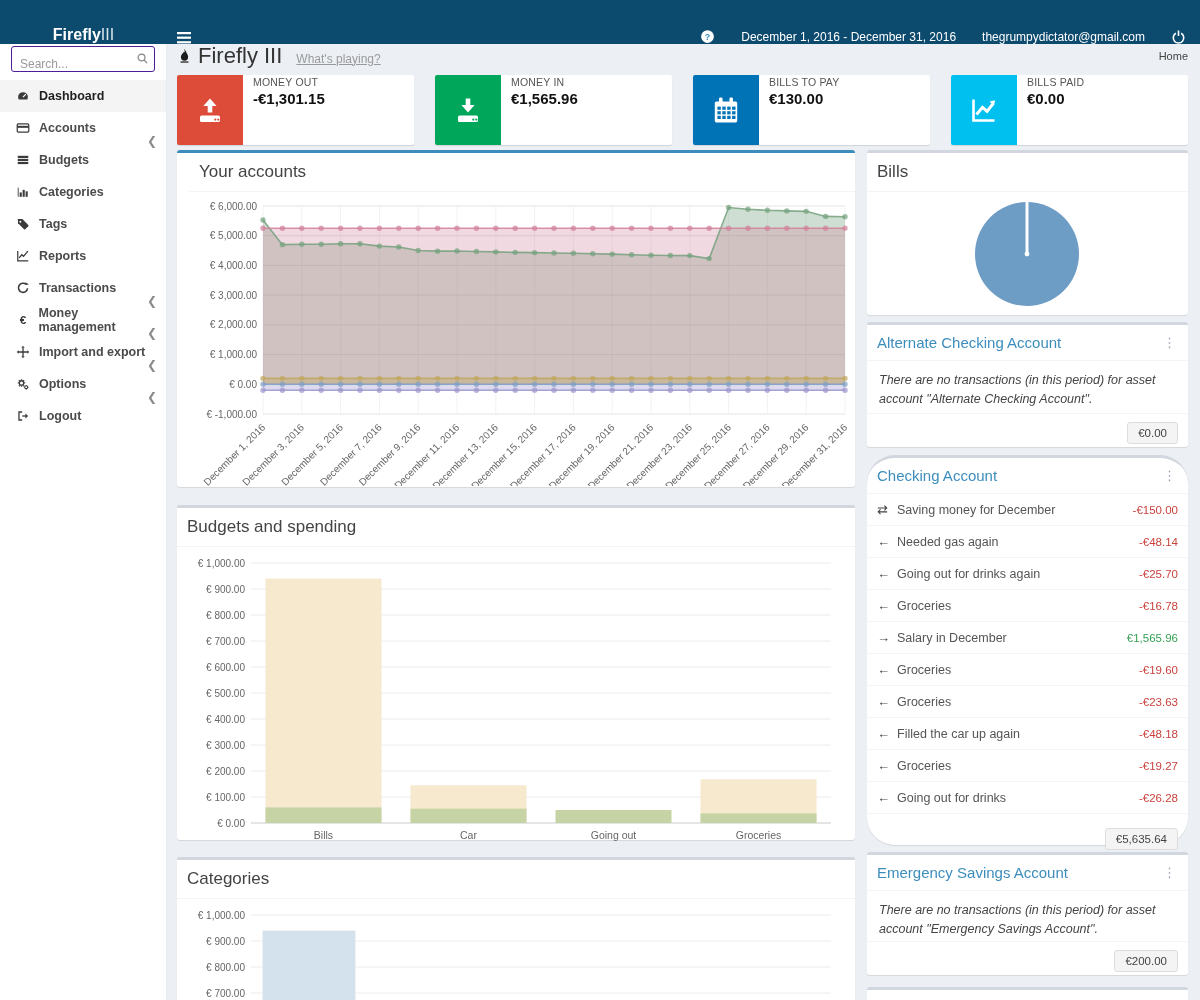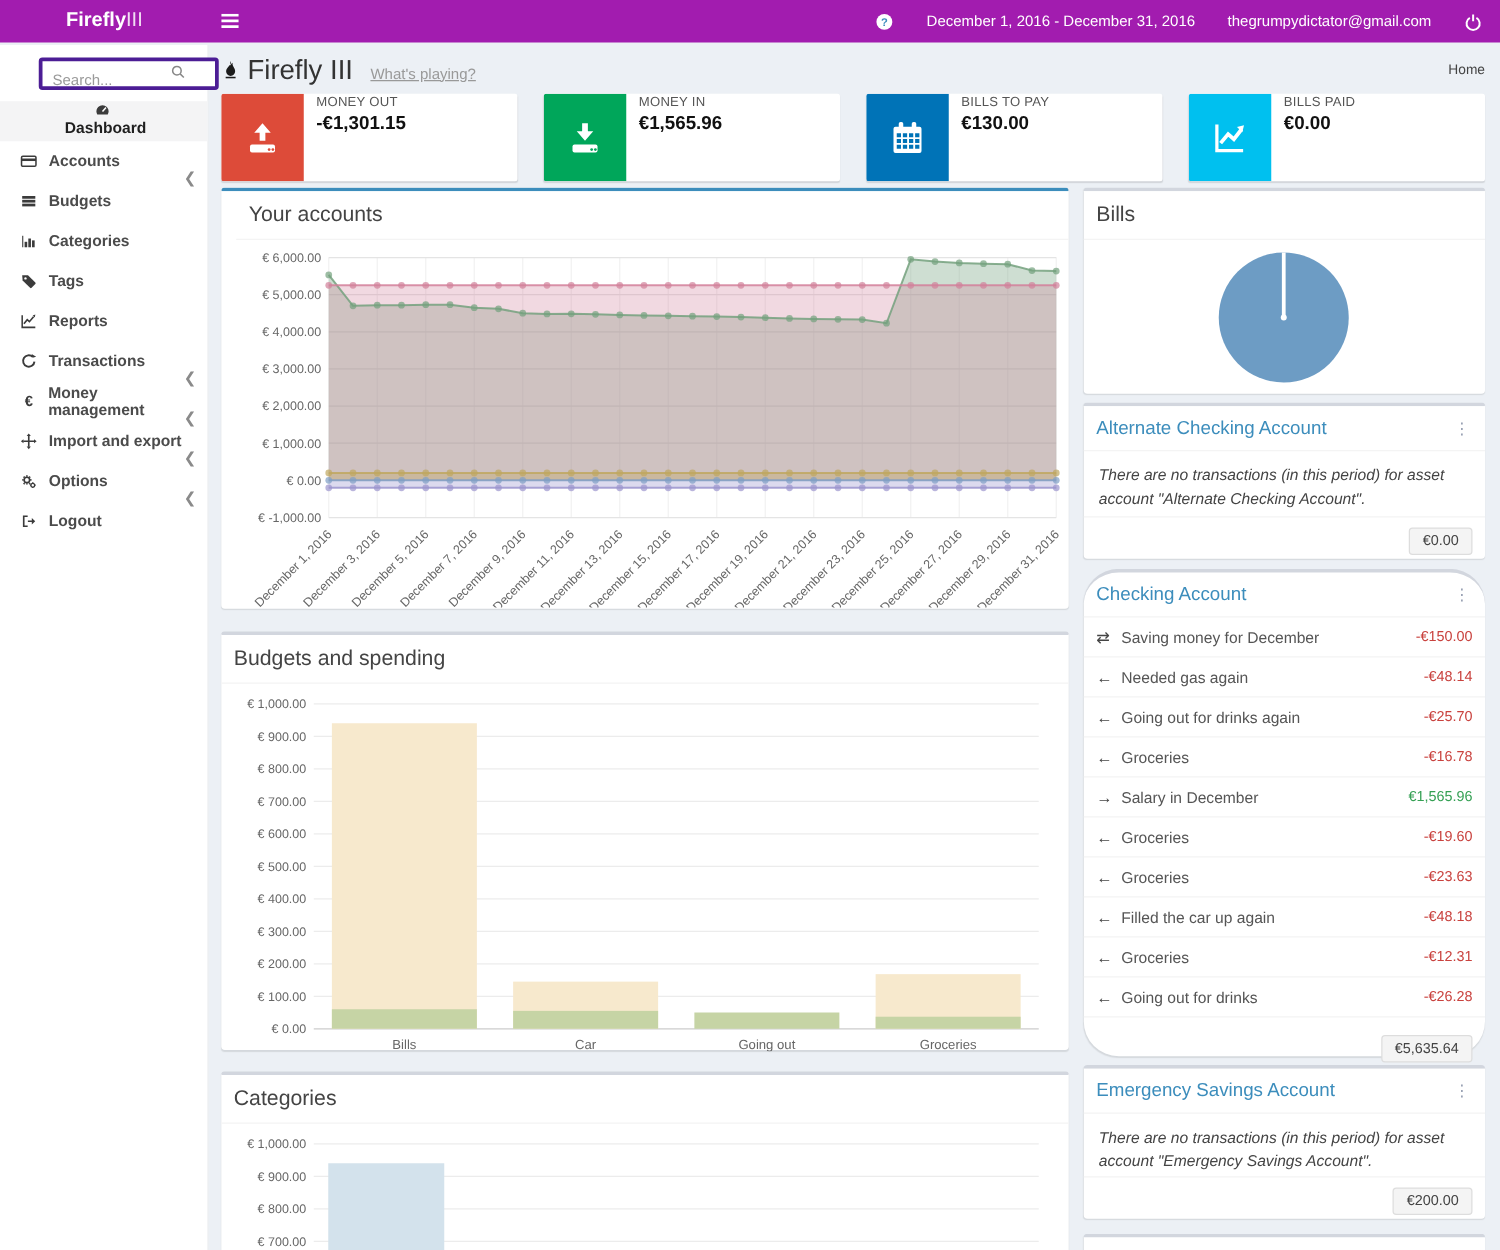--- a/index.html
+++ b/index.html
@@ -1,40 +1,40 @@
 <!DOCTYPE html>
 <html><head>
 <meta charset="utf-8">
 <style>
   * { margin:0; padding:0; box-sizing:border-box; }
   html,body { width:1200px; height:1000px; overflow:hidden; background:#ecf0f5;
     font-family:"Liberation Sans", sans-serif; }
 
   
-  #navbar { position:absolute; left:0; top:0; width:1200px; height:34px; background:#a21caf;
-    display:flex; align-items:center; color:#fff; z-index:10; }
+  #navbar { position:absolute; left:0; top:0; width:1200px; height:44px; background:#0c4a6e;
+    display:flex; align-items:flex-end; color:#fff; z-index:10; }
   .brand { width:167px; display:flex; align-items:center; justify-content:center; font-size:16px; }
   .brand b { font-weight:700; }
   .brand span.thin { font-weight:300; opacity:.85; }
   .nav-toggle { width:34px; display:flex; align-items:center; justify-content:center; cursor:pointer; }
   .nav-right { margin-left:auto; display:flex; align-items:center; gap:26px; padding-right:14px; font-size:12px; }
   .nav-link { display:flex; align-items:center; cursor:pointer; }
 
   
   #sidebar { position:absolute; left:0; top:36px; width:167px; height:964px; background:#fff;
     border-right:1px solid #e7eaee; }
   .search-wrap { margin:10px 11px 8px 11px; position:relative; }
-  .search-wrap input { width:100%; height:26px; border:3px solid #4c1d95; border-radius:3px;
-    font-size:12px; padding:10px 26px 0 8px; color:#444; font-family:"Liberation Sans",sans-serif; outline:none;margin-left:20px; }
+  .search-wrap input { width:100%; height:26px; border:1px solid #4c1d95; border-radius:3px;
+    font-size:12px; padding:10px 26px 0 8px; color:#444; font-family:"Liberation Sans",sans-serif; outline:none; }
   .search-wrap input::placeholder { color:#9a9a9a; }
   .search-btn { position:absolute; right:6px; top:5px; color:#888; cursor:pointer; }
   #menu { margin-top:6px; }
   .menu-item { position:relative; height:32px; display:flex; align-items:center; padding:0 10px 0 13px;
     font-size:12.5px; font-weight:700; color:#4b4b4b; cursor:pointer; }
-  .menu-item.active { background:#f4f4f5; color:#1f1f1f;flex-direction:column; }
+  .menu-item.active { background:#f4f4f5; color:#1f1f1f; }
   .menu-item .mi-icon { width:20px; display:inline-flex; justify-content:center; margin-right:6px; color:#3b3b3b; }
   .menu-item .chev { position:absolute; right:9px; bottom:-4px; font-size:12px; color:#8a8a8a; font-weight:400; }
 
   
   #main { position:absolute; left:167px; top:36px; width:1033px; height:964px; padding:4px 12px 0 10px; }
   .content-header { height:31px; margin-bottom:4px; display:flex; align-items:center; }
   .page-title { font-size:22px; font-weight:400; color:#333; display:flex; align-items:center; gap:6px; }
   .page-sub { font-size:12px; color:#999; margin-left:8px; position:relative; top:3px;text-decoration:underline; }
   .breadcrumb { margin-left:auto; font-size:11px; color:#444; }
 
@@ -728,21 +728,21 @@
               <span class="tx-amt negative">-€23.63</span>
             </div>
             <div class="tx-row">
               <span class="tx-icon">←</span>
               <span class="tx-desc">Filled the car up again</span>
               <span class="tx-amt negative">-€48.18</span>
             </div>
             <div class="tx-row">
               <span class="tx-icon">←</span>
               <span class="tx-desc">Groceries</span>
-              <span class="tx-amt negative">-€12.31</span>
+              <span class="tx-amt negative">-€19.27</span>
             </div>
             <div class="tx-row">
               <span class="tx-icon">←</span>
               <span class="tx-desc">Going out for drinks</span>
               <span class="tx-amt negative">-€26.28</span>
             </div>
           </div>
         <div class="acct-footer" style="border-top:none; padding:14px 10px;">
           <span class="amount-box">€5,635.64</span>
         </div>

